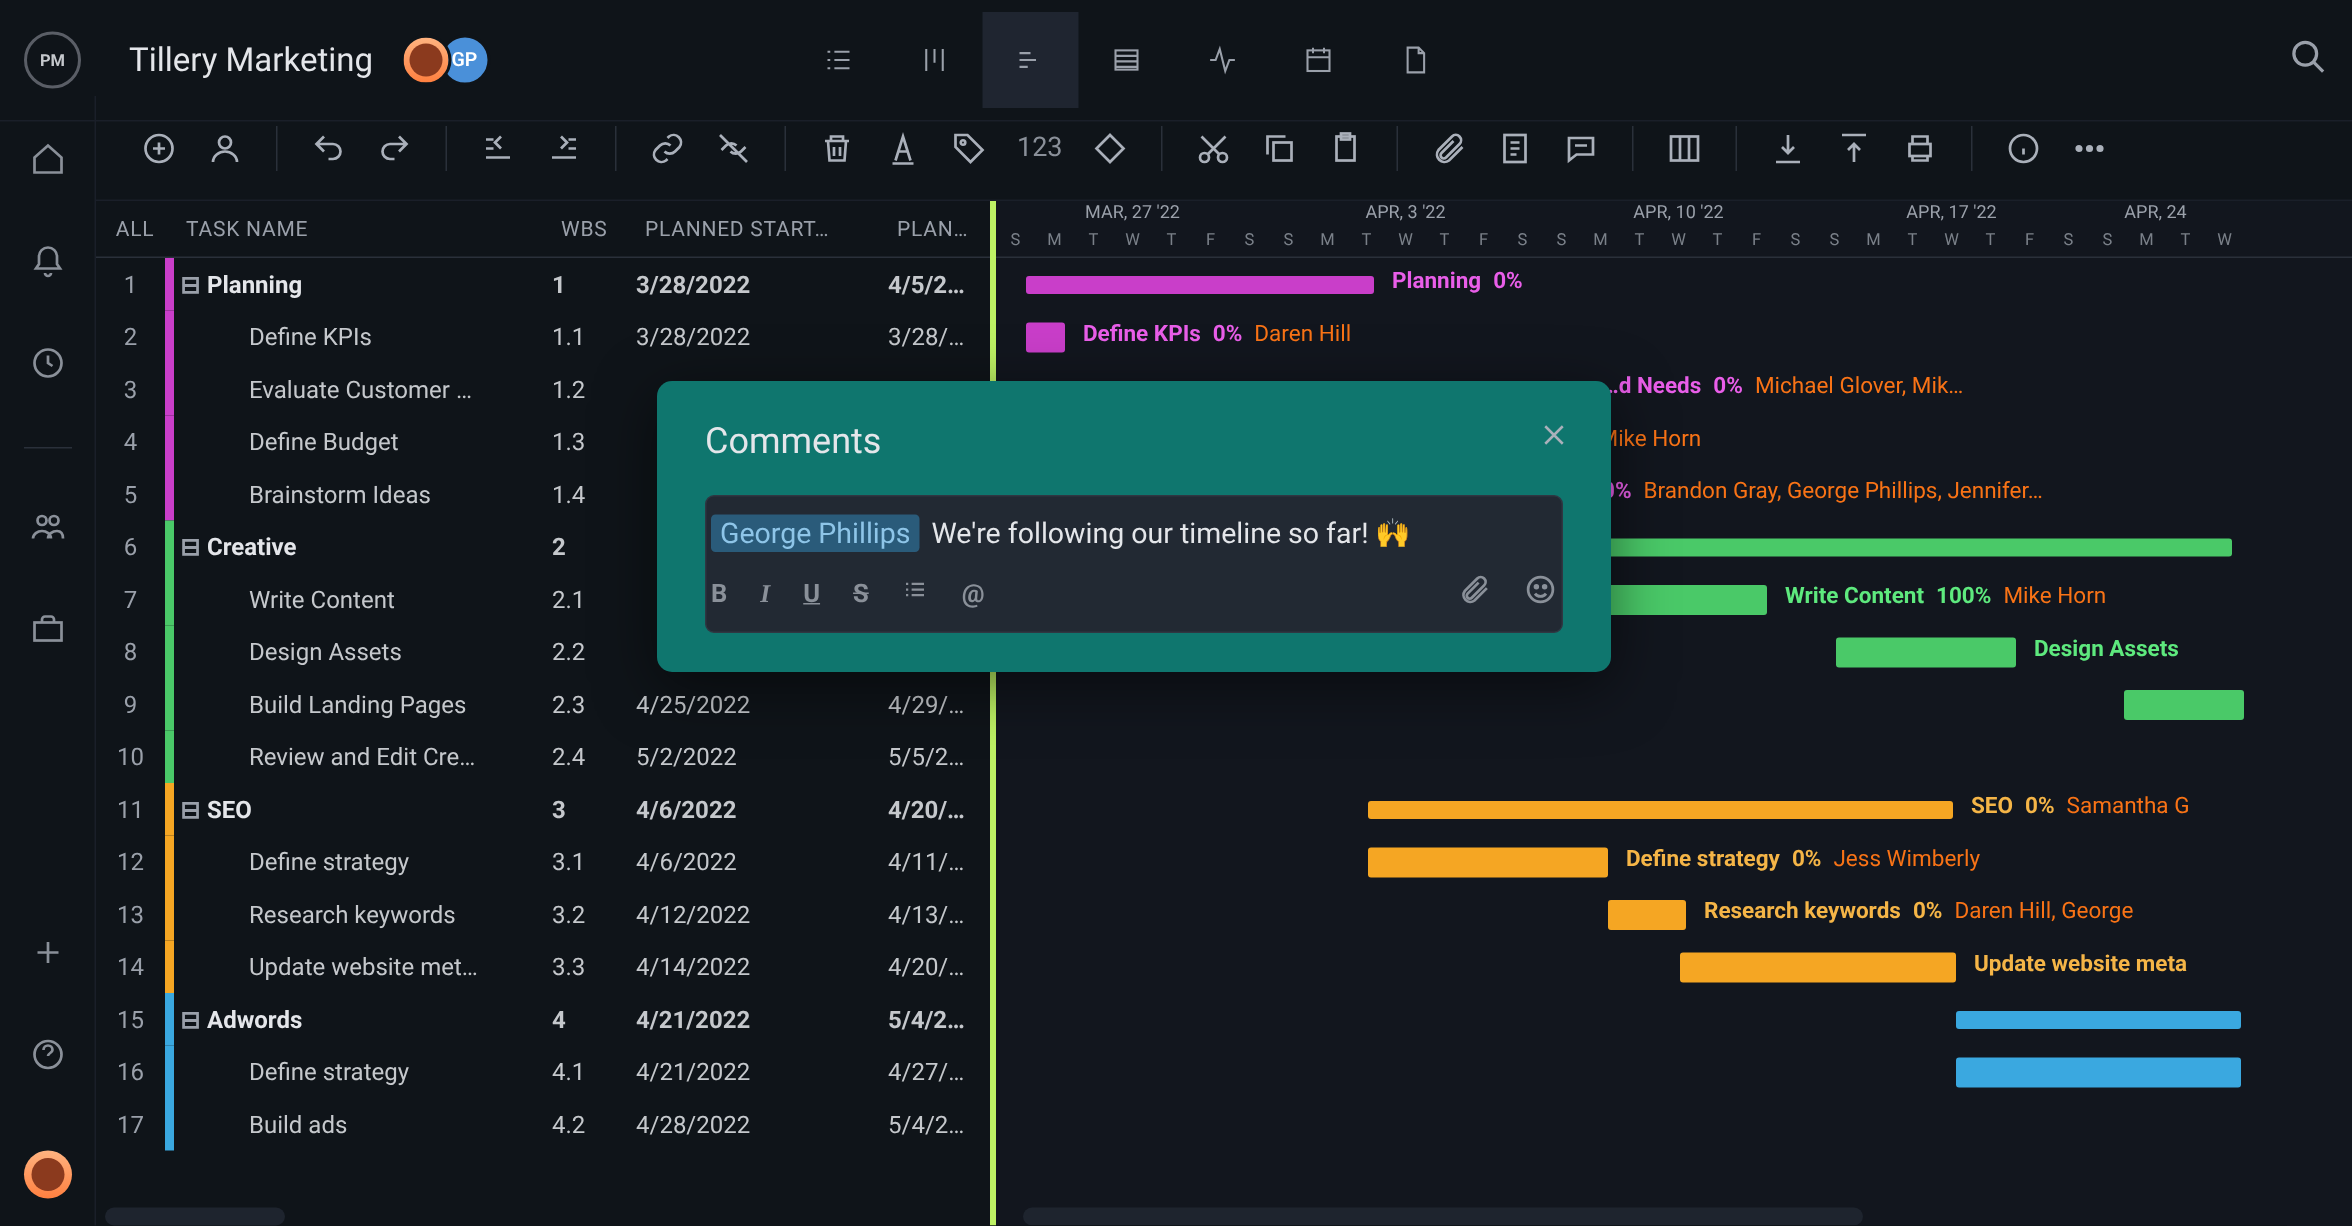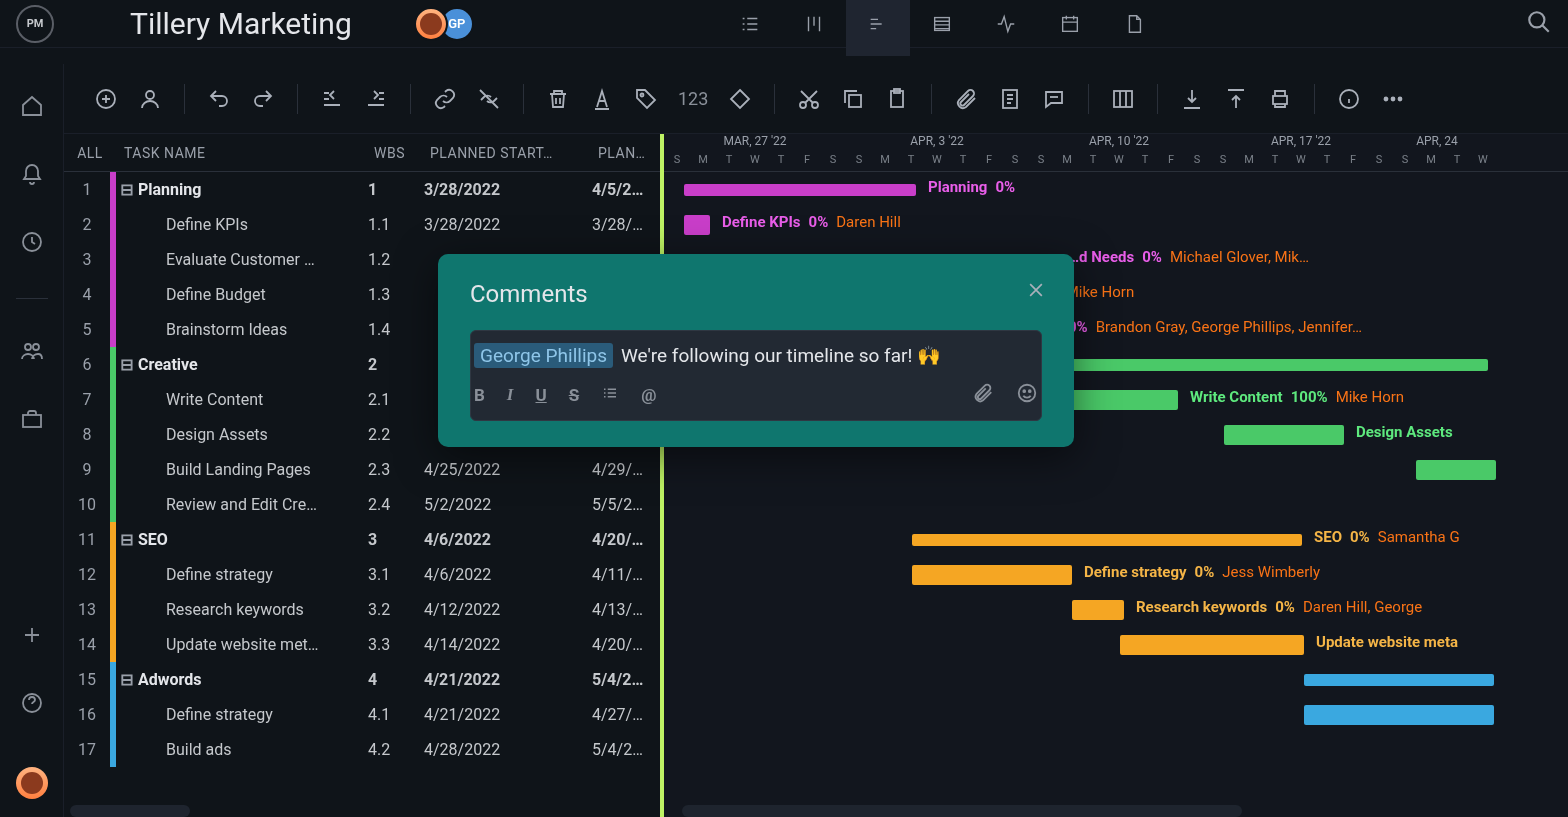--- a/index.html
+++ b/index.html
@@ -1,21 +1,21 @@
 <!DOCTYPE html>
 <html><head>
 <meta charset="utf-8">
 <style>
 * { margin: 0; padding: 0; box-sizing: border-box; font-family: -apple-system, "Segoe UI", Roboto, sans-serif; }
 body { background: #0f1419; color: #c5c8cc; width: 1568px; height: 817px; overflow: hidden; }
 
 
-.topbar { height: 48px; display: flex; align-items: center; padding: 0 16px; border-bottom: 1px solid #1a1f29; gap: 44px; }
+.topbar { height: 81px; display: flex; align-items: center; padding: 0 16px; border-bottom: 1px solid #1a1f29; }
 .logo { width: 38px; height: 38px; border-radius: 50%; border: 2px solid #5a5e66; display: flex; align-items: center; justify-content: center; font-size: 11px; font-weight: 700; color: #c5c8cc; }
-.project-title { font-size: 30px; font-weight: 400; color: #e4e6ea; margin-left: 32px; }
+.project-title { font-size: 22px; font-weight: 400; color: #e4e6ea; margin-left: 32px; }
 .avatars { display: flex; margin-left: 18px; }
 .avatar-1 { width: 34px; height: 34px; border-radius: 50%; background: linear-gradient(#ffb380,#ff8040); border: 2px solid #0f1419; position: relative; }
 .avatar-1::after { content:''; position:absolute; inset:4px; border-radius:50%; background:#8b3a1e; }
 .avatar-2 { width: 34px; height: 34px; border-radius: 50%; background: #4a90d9; color:#fff; display:flex; align-items:center; justify-content:center; font-size:13px; font-weight:600; margin-left:-8px; border:2px solid #0f1419; }
 .view-tabs { display: flex; margin-left: 200px; gap: 0; }
 .view-tab { width: 64px; height: 64px; display:flex; align-items:center; justify-content:center; cursor:pointer; }
 .view-tab.active { background: #1f2530; }
 .view-tab svg { width: 22px; height: 22px; fill: none; stroke: #9aa0aa; stroke-width:1.5; }
 .search-btn { margin-left: auto; cursor:pointer; }
 .search-btn svg { width:26px; height:26px; stroke:#9aa0aa; fill:none; stroke-width:2; }

